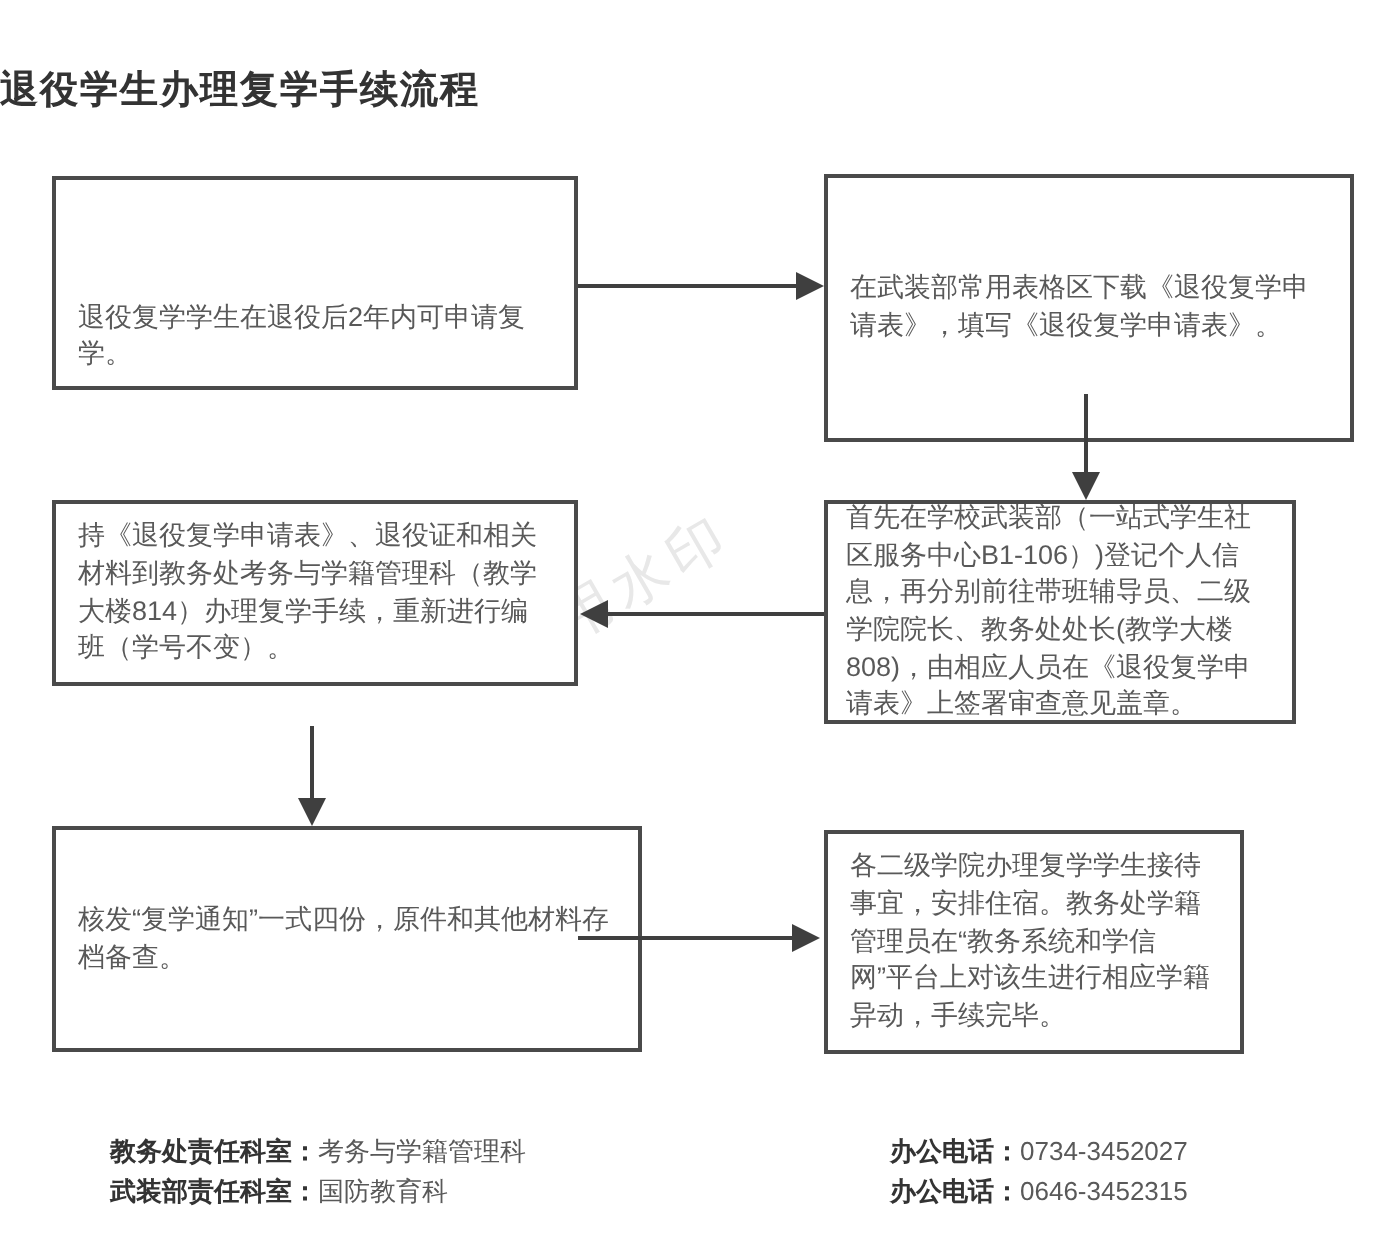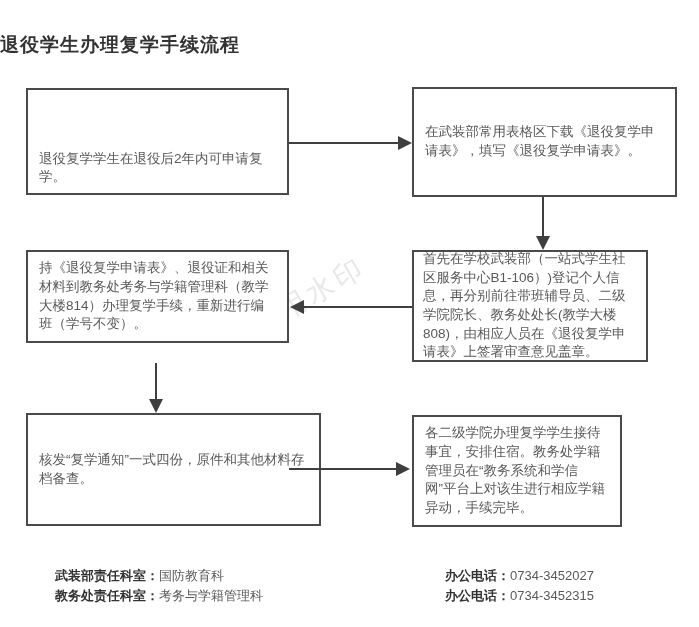--- a/index.html
+++ b/index.html
@@ -26,21 +26,21 @@
 
   .flow-box {
     position: absolute; z-index: 2;
     border: 2px solid #4a4a4a; background: #ffffff;
     display: flex; align-items: center;
     padding: 6px 11px;
     font-size: 13.5px; line-height: 1.38; color: #595959;
     text-align: left;
   }
   .box-1 { left: 26px;  top: 88px;  width: 263px; height: 107px; align-items: flex-end; }
-  .box-2 { left: 412px; top: 87px;  width: 265px; height: 110px; }
+  .box-2 { left: 412px; top: 87px;  width: 265px; height: 134px; }
   .box-3 { left: 412px; top: 250px; width: 236px; height: 112px; padding: 4px 9px; }
   .box-4 { left: 26px;  top: 250px; width: 263px; height: 93px; }
   .box-5 { left: 26px;  top: 413px; width: 295px; height: 113px; }
   .box-6 { left: 412px; top: 415px; width: 210px; height: 112px; }
 
   .arrow-line { position: absolute; background: #3f3f3f; z-index: 2; }
   .arrow-head { position: absolute; width: 0; height: 0; z-index: 2; }
 
   .line-1 { left: 289px; top: 142px; width: 111px; height: 2px; }
   .head-1 { left: 398px; top: 136px; border-top: 7px solid transparent; border-bottom: 7px solid transparent; border-left: 14px solid #3f3f3f; }
@@ -101,29 +101,29 @@
   <div class="arrow-head head-3"></div>
 
   <div class="arrow-line line-4"></div>
   <div class="arrow-head head-4"></div>
 
   <div class="arrow-line line-5"></div>
   <div class="arrow-head head-5"></div>
 
   <div class="footer-block footer-left">
     <div>
-      <span class="footer-label">武装部责任科室：</span><span class="footer-value">国防教育科</span>
+      <span class="footer-label">教务处责任科室：</span><span class="footer-value">考务与学籍管理科</span>
     </div>
     <div>
-      <span class="footer-label">教务处责任科室：</span><span class="footer-value">考务与学籍管理科</span>
+      <span class="footer-label">武装部责任科室：</span><span class="footer-value">国防教育科</span>
     </div>
   </div>
 
   <div class="footer-block footer-right">
     <div>
       <span class="footer-label">办公电话：</span><span class="footer-value">0734-3452027</span>
     </div>
     <div>
-      <span class="footer-label">办公电话：</span><span class="footer-value">0734-3452315</span>
+      <span class="footer-label">办公电话：</span><span class="footer-value">0646-3452315</span>
     </div>
   </div>
 
 </div>
 
 </body></html>

